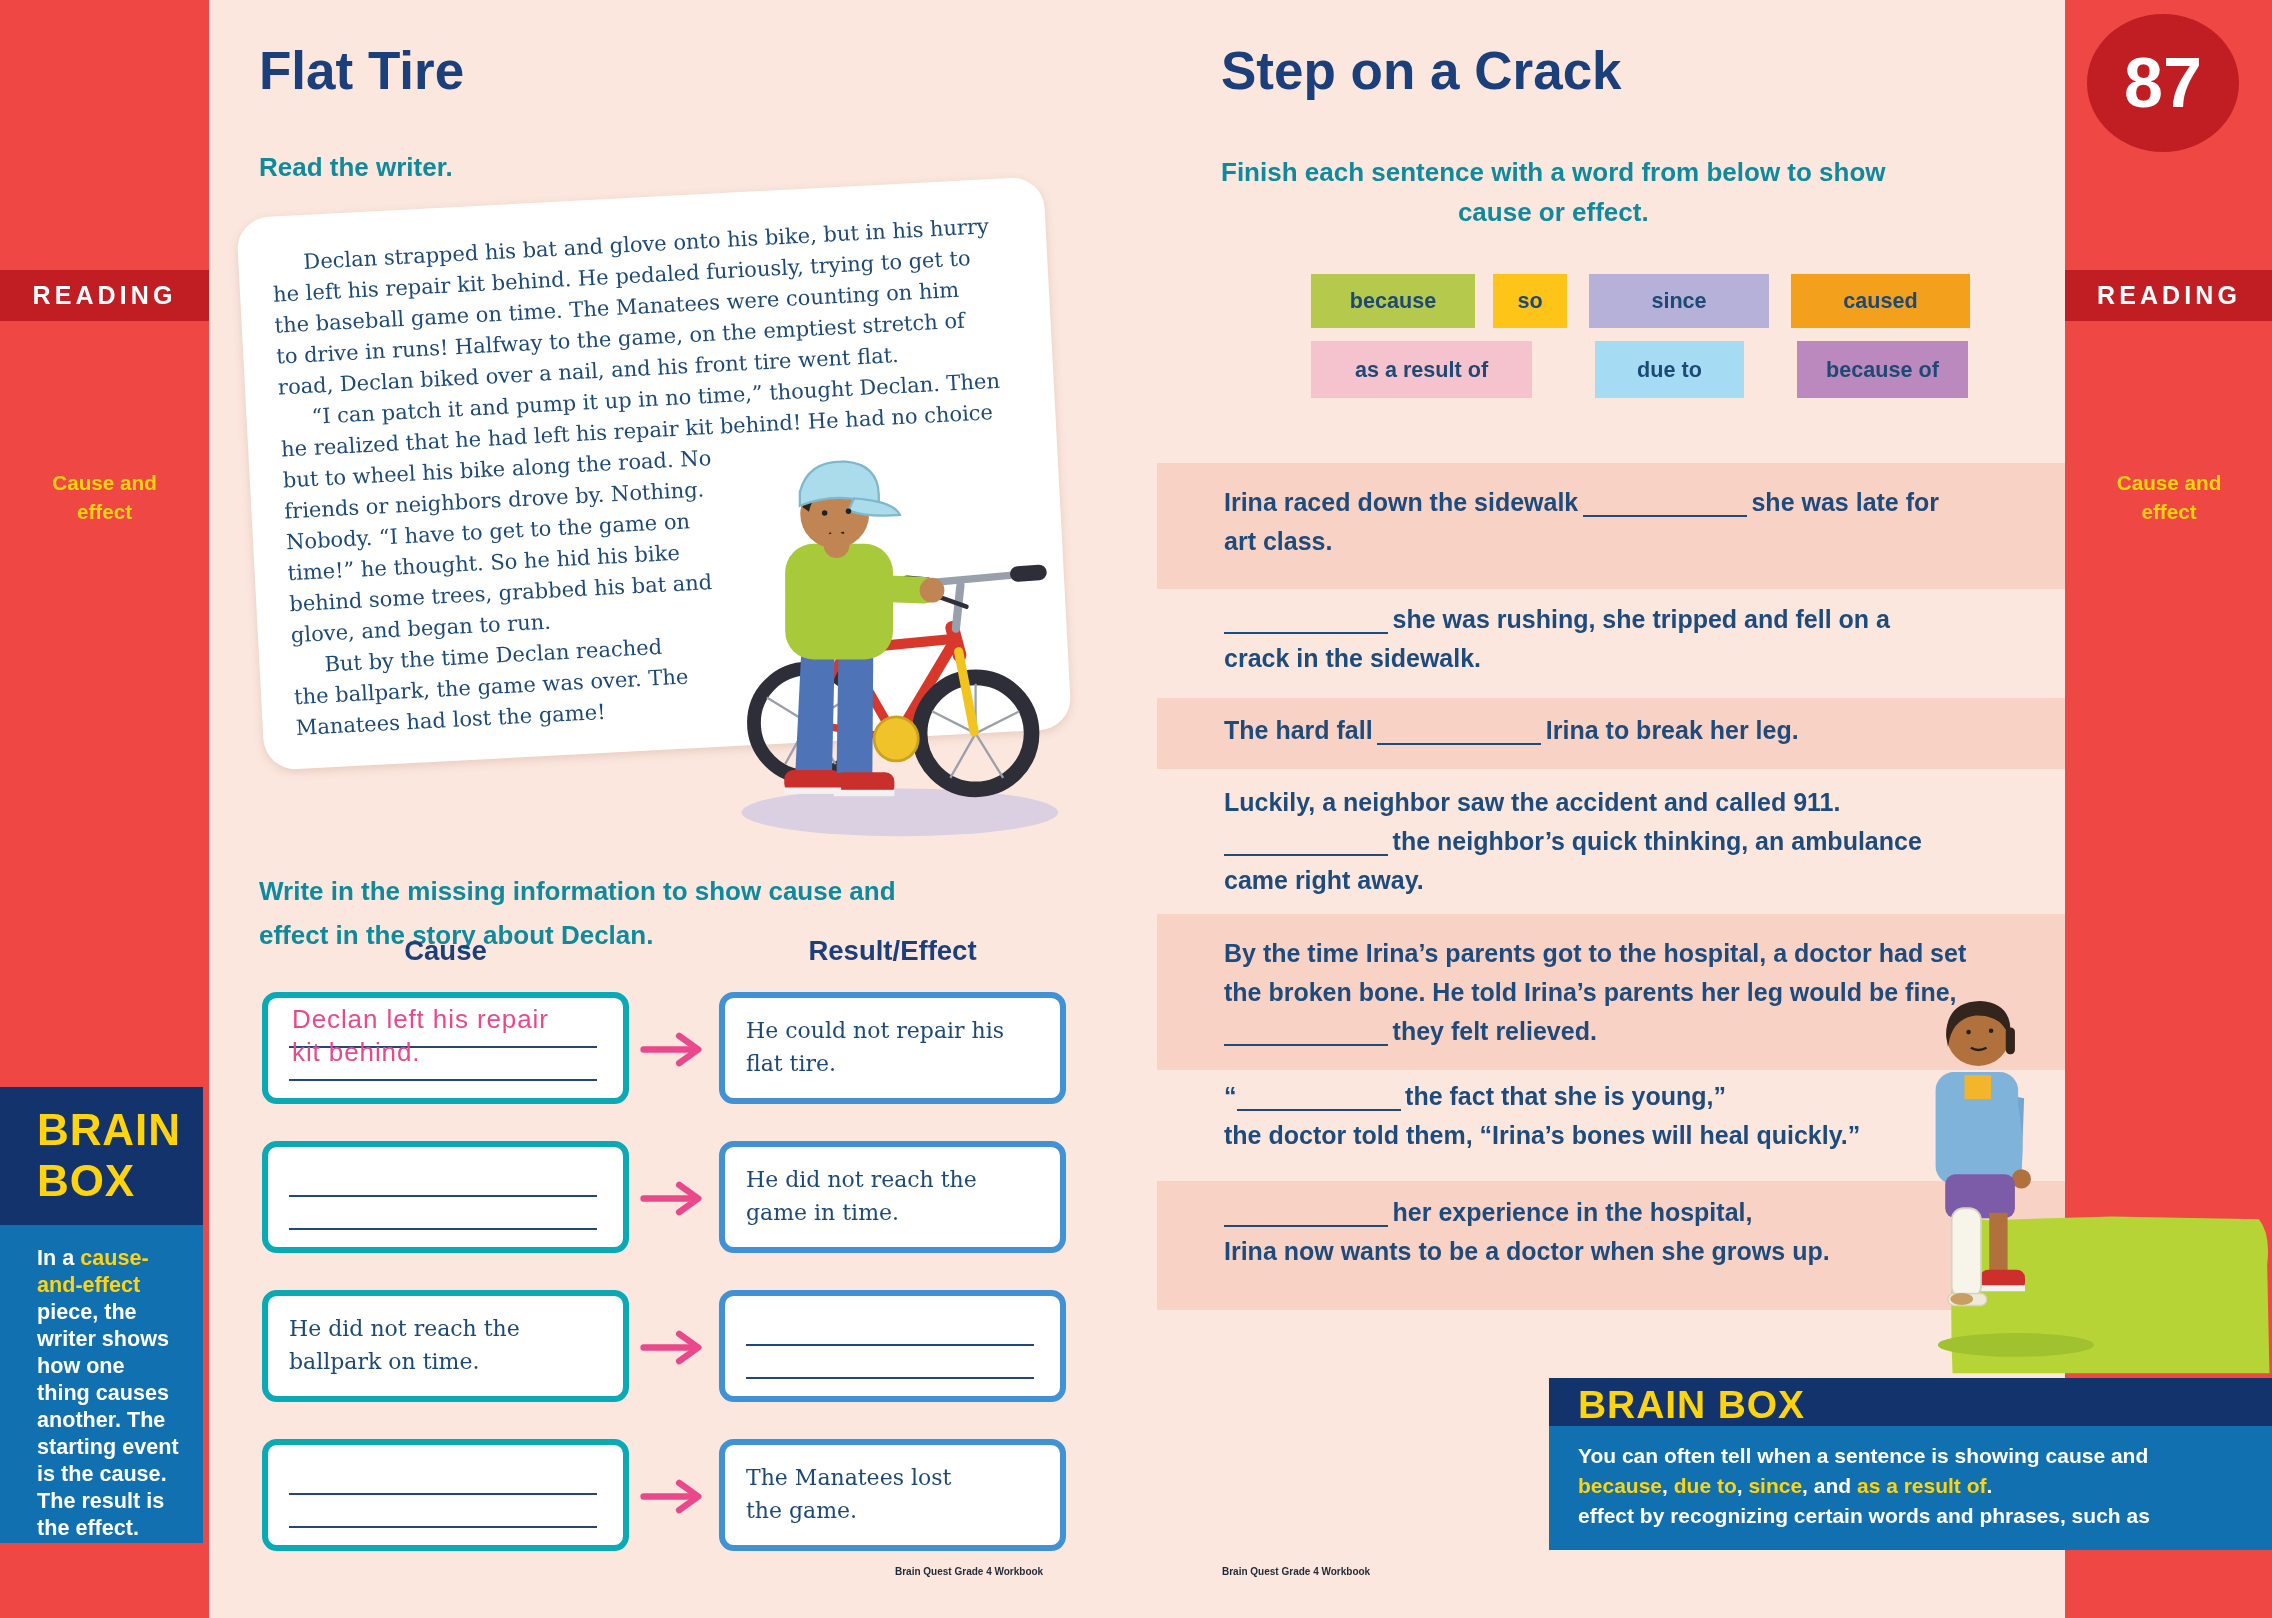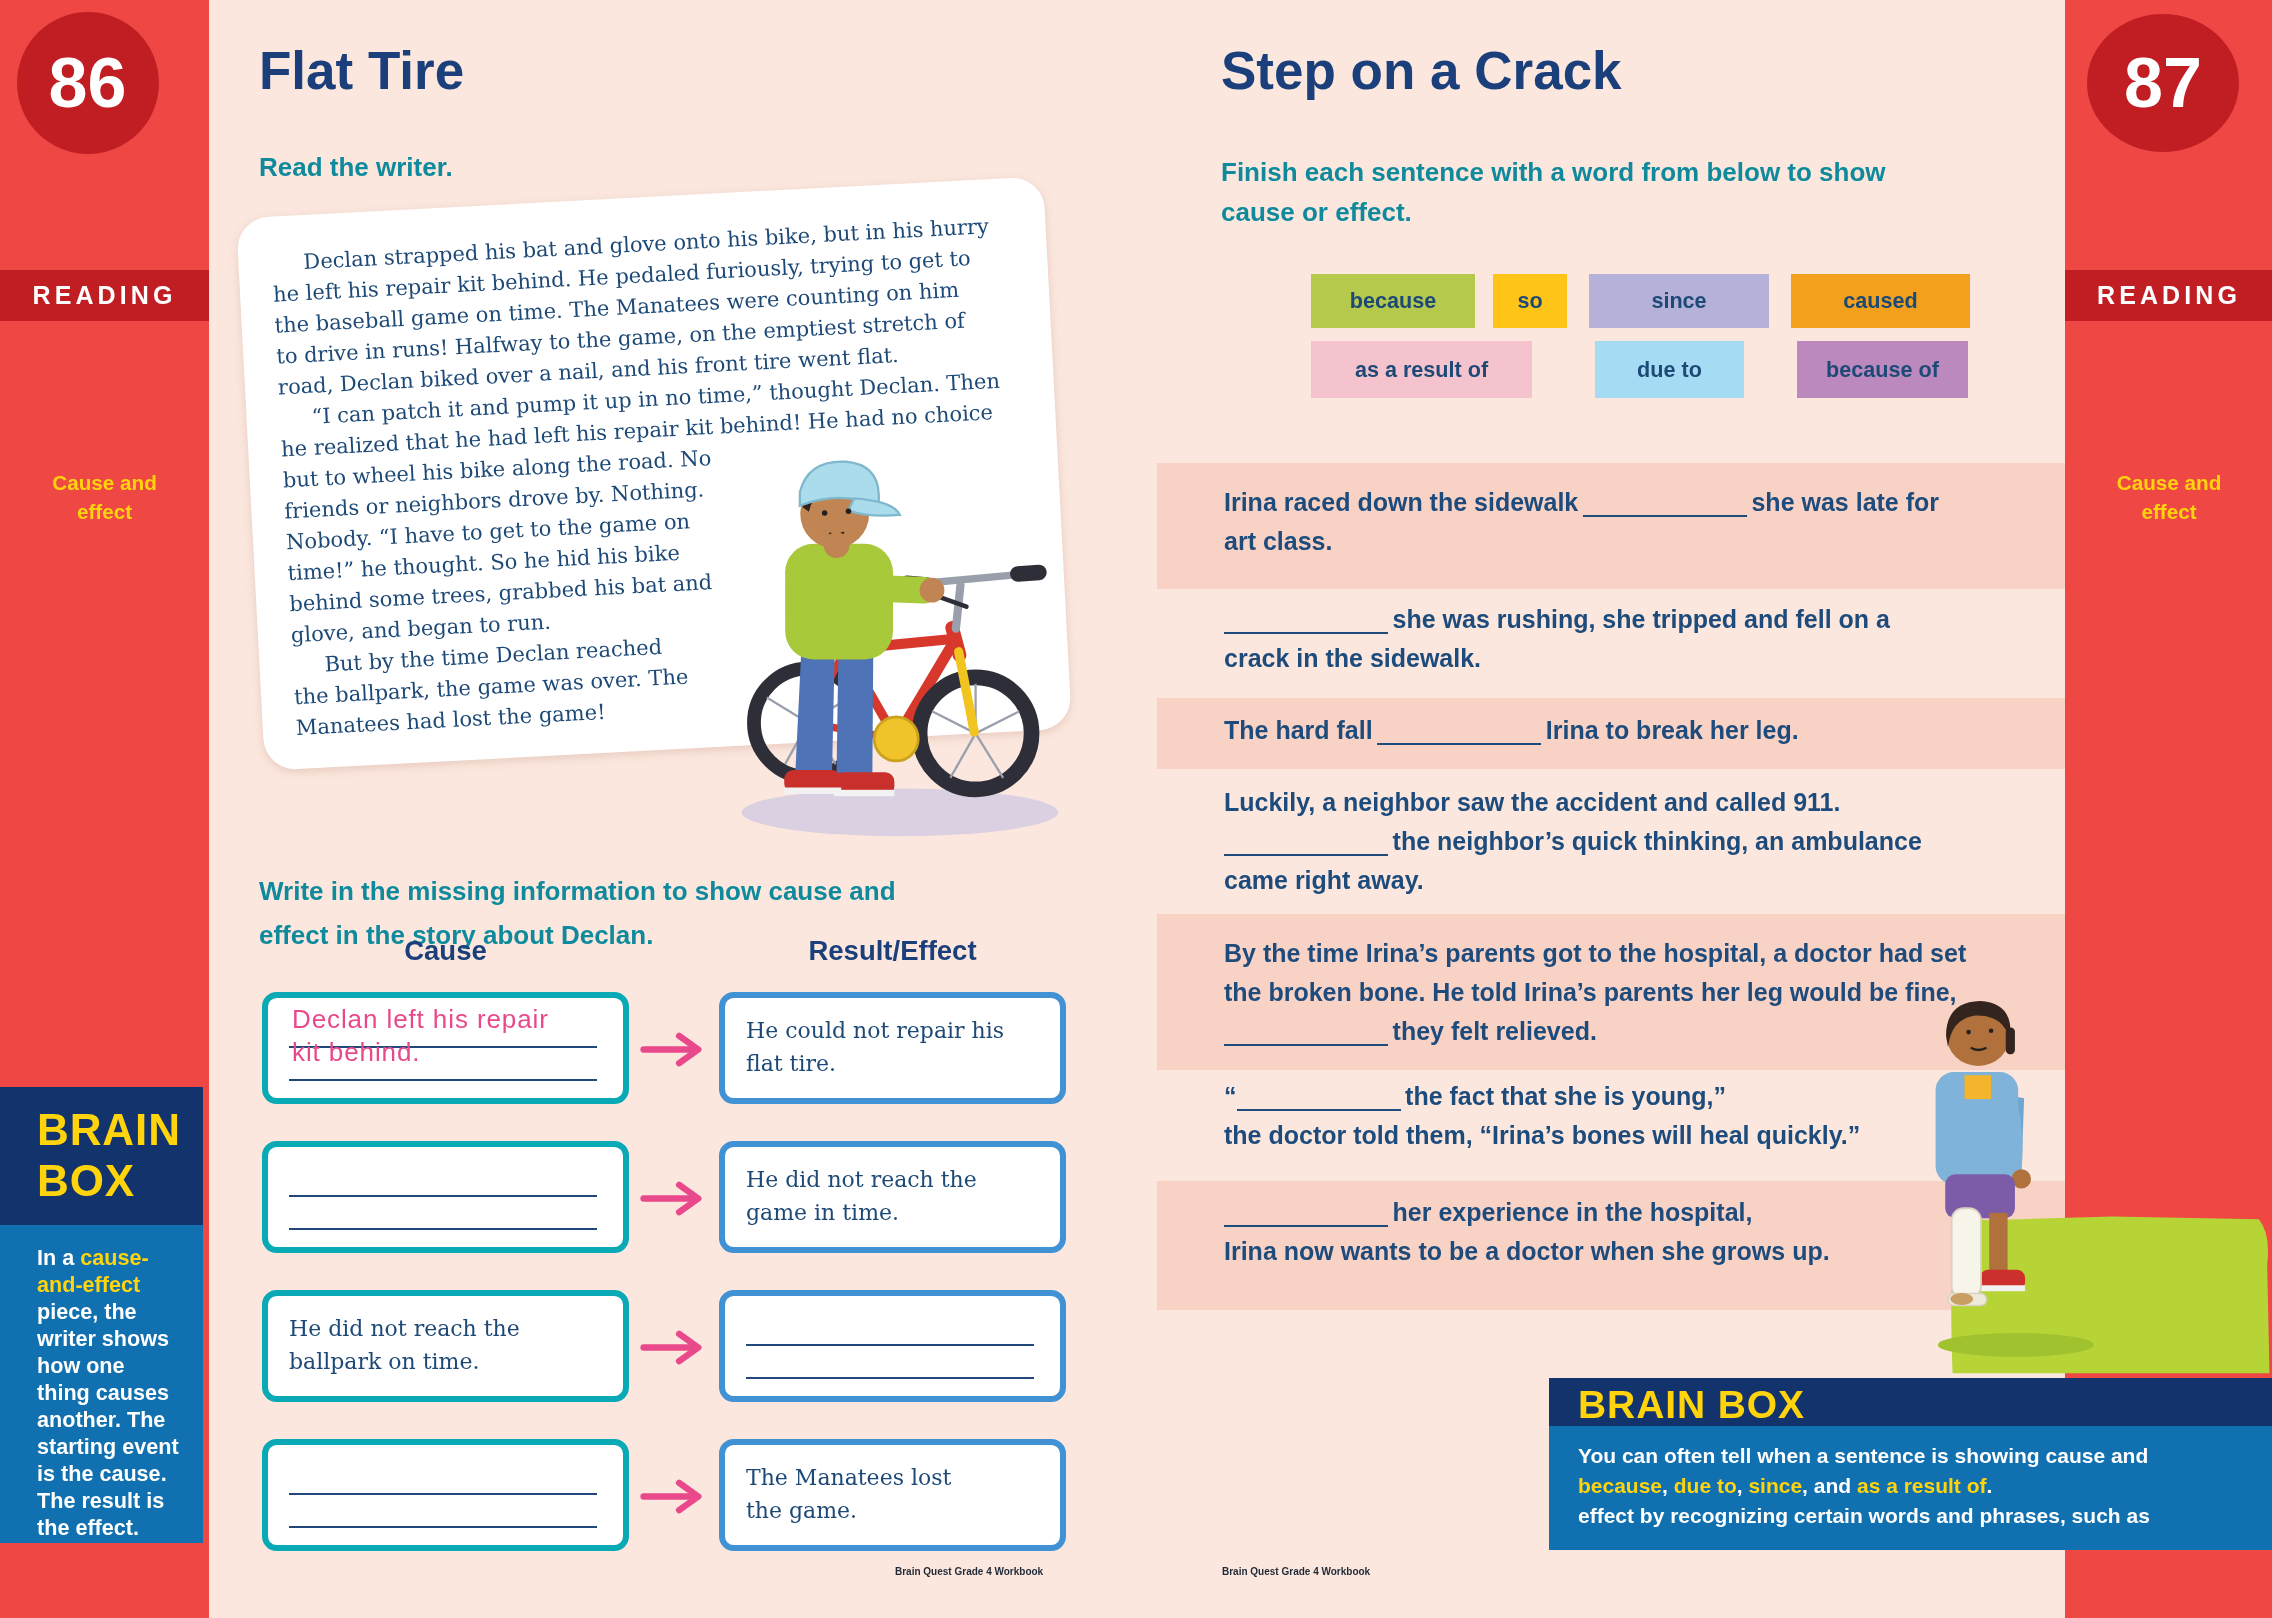--- a/index.html
+++ b/index.html
@@ -55,39 +55,36 @@
   .cell-text{position:absolute;left:21px;top:15.6px;color:#1d4976;font-size:22px;line-height:33px;
              font-family:"DejaVu Serif",serif;white-space:nowrap;}
   .cell-underline{position:absolute;left:21px;right:26px;border-bottom:2.8px solid #23477b;height:0;}
   .hand{position:absolute;left:24px;color:#e9498b;font-size:26px;letter-spacing:0.9px;
         font-weight:400;white-space:nowrap;}
   .arrow-wrap{position:absolute;left:639px;top:38px;width:73px;height:39px;}
 
   
   #title-right{left:1221px;top:40px;}
   #title-left{left:259px;top:40px;}
-  #instr-right{left:1221px;top:152px;font-size:26px;font-weight:700;line-height:40px;}
+  #instr-right{left:1221px;top:152px;font-size:26px;font-weight:700;line-height:40px;text-align:center;}
   .chip{display:flex;align-items:center;justify-content:center;color:#1d4976;
         font-size:21.6px;font-weight:700;}
   .stripe{left:1157px;width:908px;background:#f9d2c6;}
   .sent-line{left:1224px;color:#1d4b7c;font-size:25px;font-weight:600;white-space:nowrap;}
   .blank{display:inline-block;width:164px;height:25px;border-bottom:2.8px solid #1d4b7c;
          vertical-align:-6.4px;margin:0 4.6px;}
   .blank.lead{margin-left:0;}
   .footer{top:1566px;color:#1f2937;font-size:10px;font-weight:600;}
 </style>
 </head>
 <body>
 
 <div id="root">
 
   <div id="sidebar-left" class="abs sidebar">
-    <div class="abs page-circle" style="left:16.5px;top:12px;width:142px;height:142px;">
-      <span>86</span>
-    </div>
     <div class="abs reading-band">
       <span>READING</span>
     </div>
     <div class="abs topic" id="topic-left">
         <div>Cause and</div>
         <div>effect</div>
       </div>
     <div id="bb-left" class="abs">
       <div class="bb-head" id="bb-left-head">
           <div>BRAIN</div>

